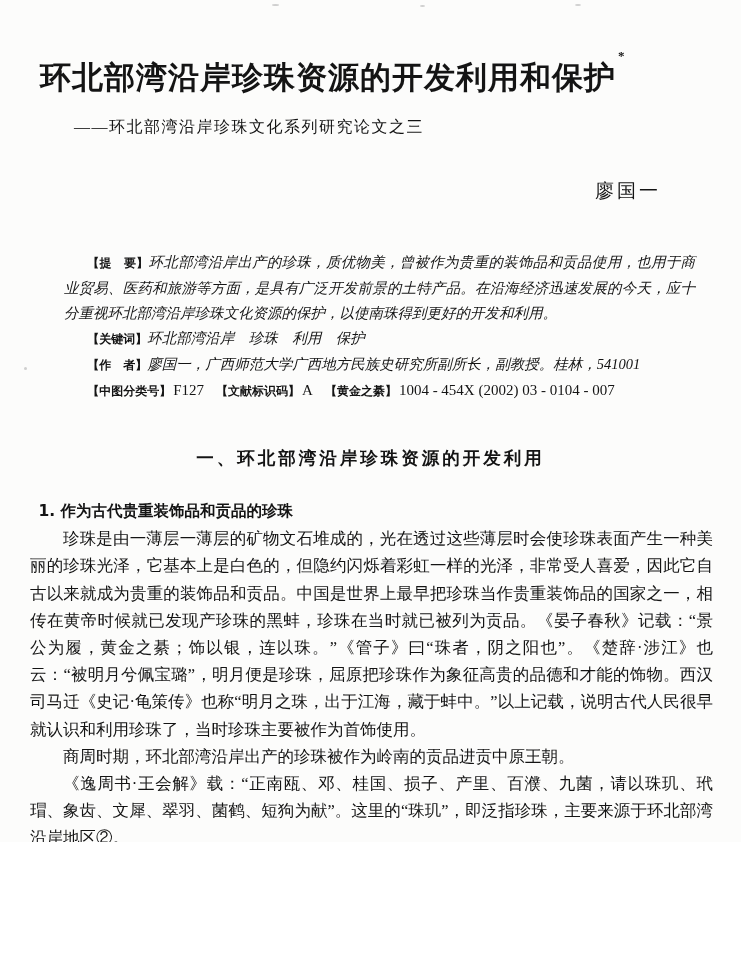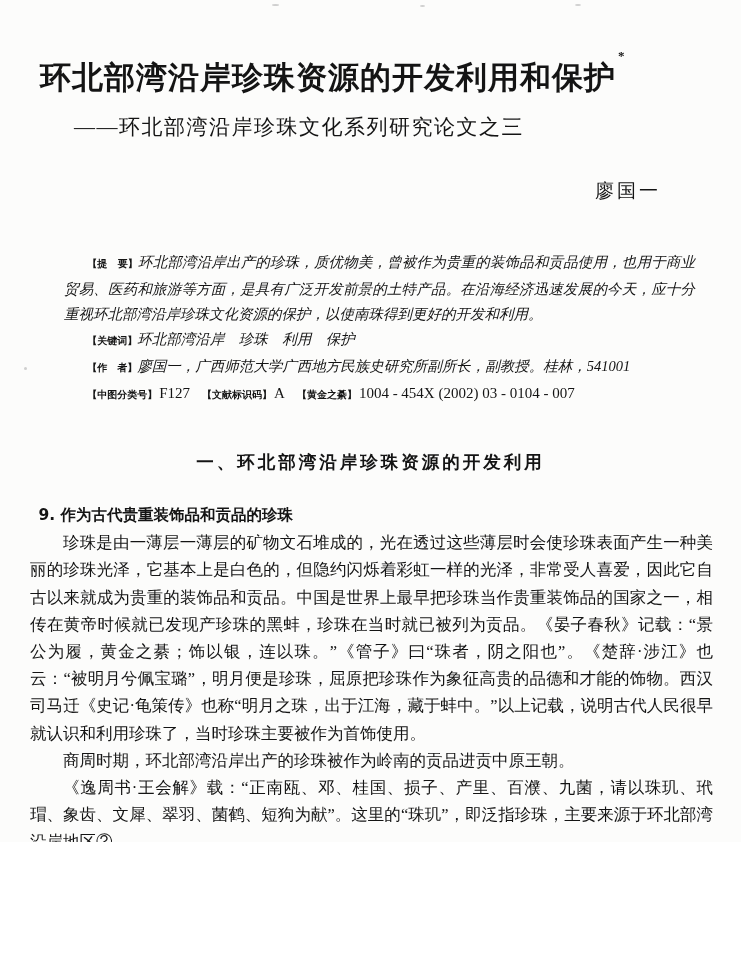--- a/index.html
+++ b/index.html
@@ -23,38 +23,38 @@
   .title {
     margin:36px 38px 0 40px;
     font-size:31px; line-height:40px;
     font-weight:700;
     letter-spacing:1px;
     white-space:nowrap;
   }
   .title sup { font-size:13px; vertical-align:28px; margin-left:2px; }
   .subtitle {
     margin:18px 0 0 74px;
-    font-size:21px; line-height:22px;
+    font-size:16px; line-height:22px;
     letter-spacing:1.5px;
   }
   .author {
     margin:40px 80px 0 0;
     text-align:right;
     font-size:19px;
     letter-spacing:3px;
     font-weight:500;
     padding-left:16px;
   }
 
   
   .meta { margin:46px 46px 0 64px; }
   .meta p { margin:0; font-size:14.5px; line-height:25px; text-align:justify; text-indent:1.6em; }
   .lab {
-    font-family:Liberation Mono, monospace;
-    font-weight:700; font-style:normal; font-size:10px;
+    font-family:Liberation Sans, sans-serif;
+    font-weight:700; font-style:normal; font-size:12px;
   }
   .val { font-style:italic; }
   .ids .val-id { font-style:normal; font-size:15px; padding:0 2px; }
   .ids .lab + .val-id { margin-right:10px; }
 
   
   .section-heading {
     margin:42px 0 0 0;
     text-align:center;
     font-size:17.5px; line-height:24px;
@@ -118,21 +118,21 @@
 
     <p><span class="lab">【作　者】</span><span class="val">廖国一，广西师范大学广西地方民族史研究所副所长，副教授。桂林，541001</span></p>
 
     <p class="ids"><span class="lab">【中图分类号】</span><span class="val-id">F127</span><span class="lab">【文献标识码】</span><span class="val-id">A</span><span class="lab">【黄金之綦】</span><span class="val-id">1004 - 454X (2002) 03 - 0104 - 007</span></p>
   </div>
 
   <h2 class="section-heading">一、环北部湾沿岸珍珠资源的开发利用</h2>
 
   <div class="body">
 
-    <h3 class="subsection-heading">9. 作为古代贵重装饰品和贡品的珍珠</h3>
+    <h3 class="subsection-heading">1. 作为古代贵重装饰品和贡品的珍珠</h3>
 
     <p>珍珠是由一薄层一薄层的矿物文石堆成的，光在透过这些薄层时会使珍珠表面产生一种美丽的珍珠光泽，它基本上是白色的，但隐约闪烁着彩虹一样的光泽，非常受人喜爱，因此它自古以来就成为贵重的装饰品和贡品。中国是世界上最早把珍珠当作贵重装饰品的国家之一，相传在黄帝时候就已发现产珍珠的黑蚌，珍珠在当时就已被列为贡品。《晏子春秋》记载：“景公为履，黄金之綦；饰以银，连以珠。”《管子》曰“珠者，阴之阳也”。《楚辞·涉江》也云：“被明月兮佩宝璐”，明月便是珍珠，屈原把珍珠作为象征高贵的品德和才能的饰物。西汉司马迁《史记·龟策传》也称“明月之珠，出于江海，藏于蚌中。”以上记载，说明古代人民很早就认识和利用珍珠了，当时珍珠主要被作为首饰使用。</p>
 
     <p>商周时期，环北部湾沿岸出产的珍珠被作为岭南的贡品进贡中原王朝。</p>
 
     <p>《逸周书·王会解》载：“正南瓯、邓、桂国、损子、产里、百濮、九菌，请以珠玑、玳瑁、象齿、文犀、翠羽、菌鹤、短狗为献”。这里的“珠玑”，即泛指珍珠，主要来源于环北部湾沿岸地区②。</p>
 
   </div>
 
   <div class="fn-rule"></div>

